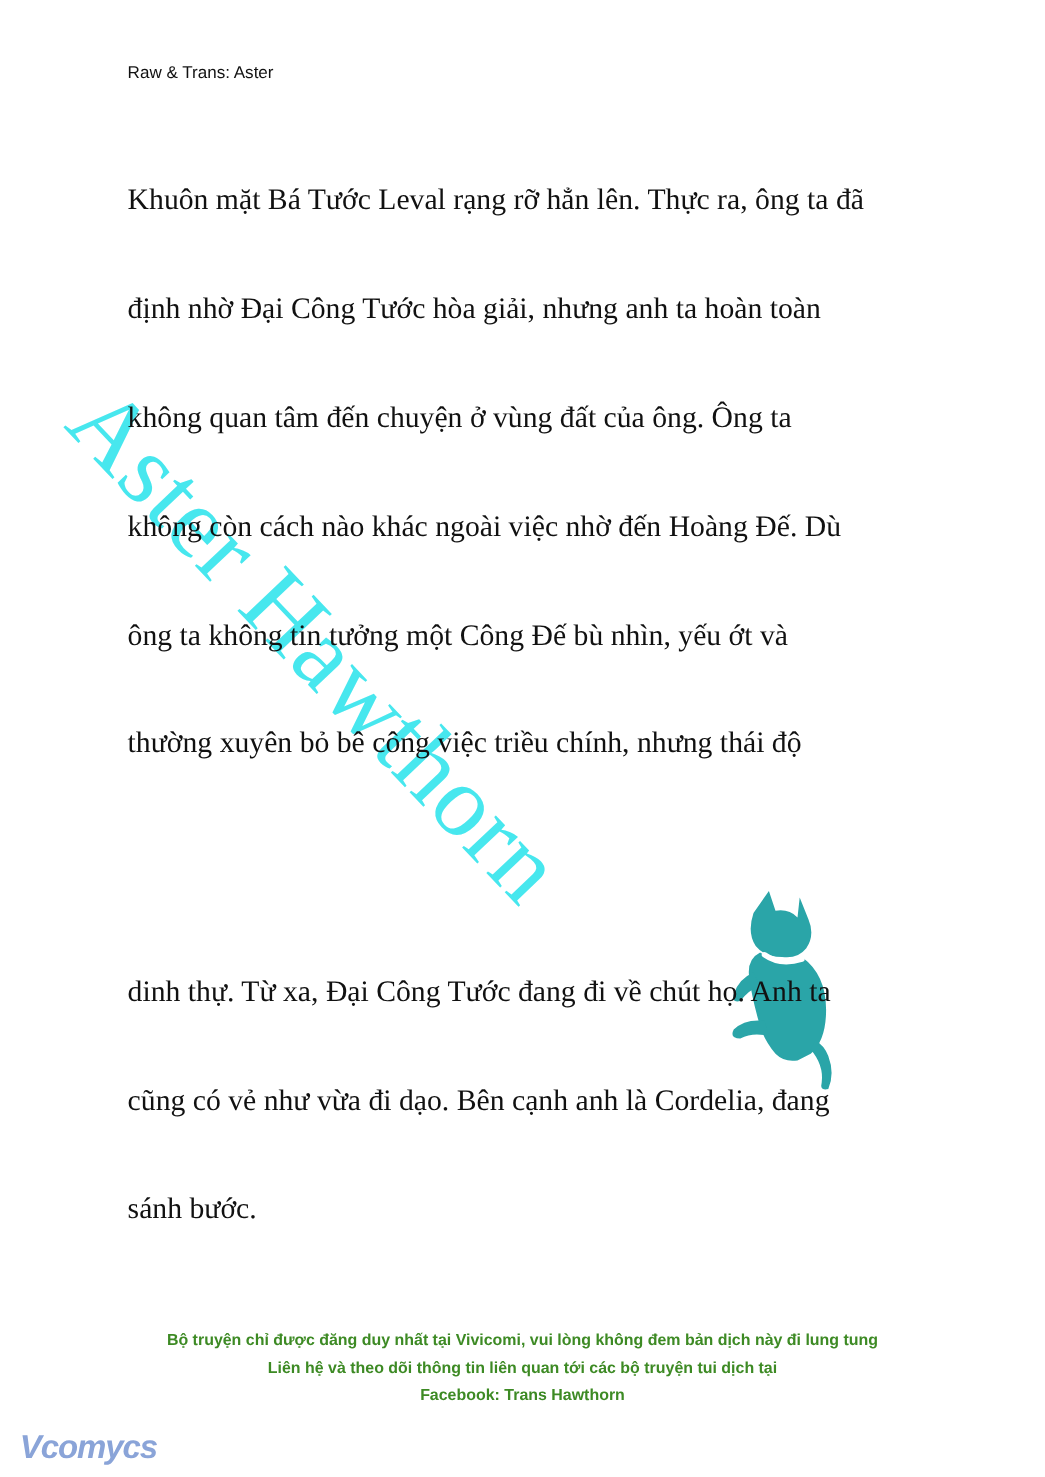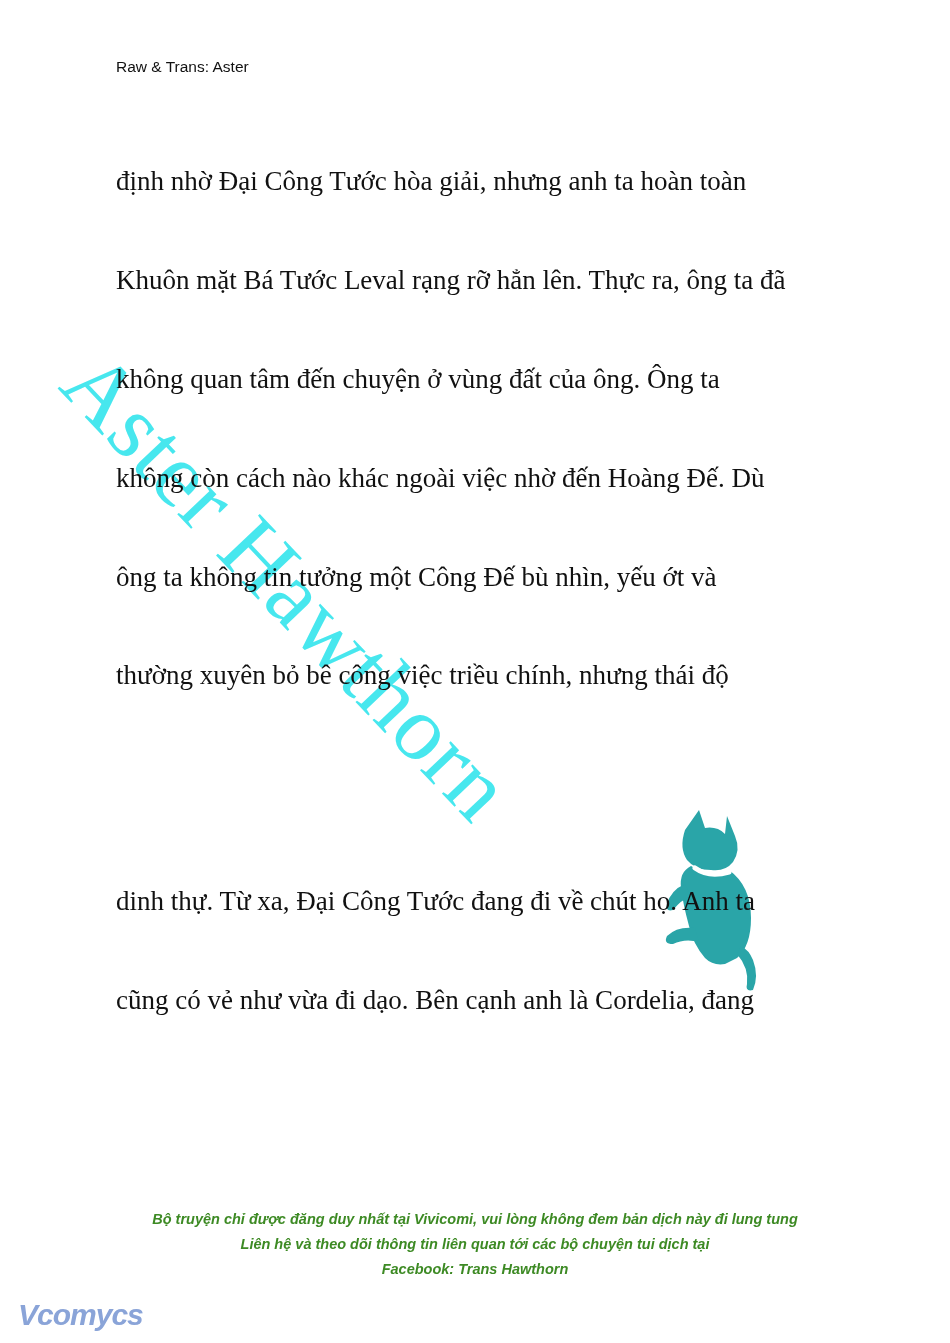--- a/index.html
+++ b/index.html
@@ -70,21 +70,20 @@
       z-index: 1;
     }
     .text-layer { position: relative; z-index: 2; }
     .footer {
       position: absolute;
       left: 0;
       top: 1207px;
       width: 950px;
       text-align: center;
       font-family: "Liberation Sans", sans-serif;
-      font-style: italic;
       font-weight: bold;
       font-size: 14.5px;
       line-height: 25px;
       color: #3d8a24;
     }
     .footer div { white-space: nowrap; }
     .logo {
       position: absolute;
       left: 16px;
       top: 1295px;
@@ -121,37 +120,38 @@
       <path d="M40 120 Q22 118 12 128 Q8 136 18 136 Q30 130 44 134 Z"></path>
 
       <path d="M82 146 Q94 160 92 176 Q90 184 98 182 Q104 168 98 152 Q94 142 86 138 Z"></path>
     </g>
 
     <path d="M40 60 Q54 70 74 64" stroke="#ffffff" stroke-width="5" fill="none" stroke-linecap="round"></path>
   </svg>
 
   <div class="body-text text-layer">
     <p class="para">
+      <span class="line">Khuôn mặt Bá Tước Leval rạng rỡ hẳn lên. Thực ra, ông ta đã</span>
       <span class="line">định nhờ Đại Công Tước hòa giải, nhưng anh ta hoàn toàn</span>
-      <span class="line">Khuôn mặt Bá Tước Leval rạng rỡ hẳn lên. Thực ra, ông ta đã</span>
       <span class="line">không quan tâm đến chuyện ở vùng đất của ông. Ông ta</span>
       <span class="line">không còn cách nào khác ngoài việc nhờ đến Hoàng Đế. Dù</span>
       <span class="line">ông ta không tin tưởng một Công Đế bù nhìn, yếu ớt và</span>
       <span class="line">thường xuyên bỏ bê công việc triều chính, nhưng thái độ</span>
     </p>
     <p class="para">
       <span class="line">dinh thự. Từ xa, Đại Công Tước đang đi về chút họ. Anh ta</span>
       <span class="line">cũng có vẻ như vừa đi dạo. Bên cạnh anh là Cordelia, đang</span>
+      <span class="line">sánh bước.</span>
     </p>
 
   </div>
 
   <div class="footer">
     <div>Bộ truyện chỉ được đăng duy nhất tại Vivicomi, vui lòng không đem bản dịch này đi lung tung</div>
-    <div>Liên hệ và theo dõi thông tin liên quan tới các bộ chuyện tui dịch tại</div>
+    <div>Liên hệ và theo dõi thông tin liên quan tới các bộ truyện tui dịch tại</div>
     <div>Facebook: Trans Hawthorn</div>
   </div>
 
   <svg class="logo" viewBox="0 0 130 40">
     <text x="2" y="30" class="logo-text">Vcomycs</text>
   </svg>
 
 </div>
 
 </body></html>

